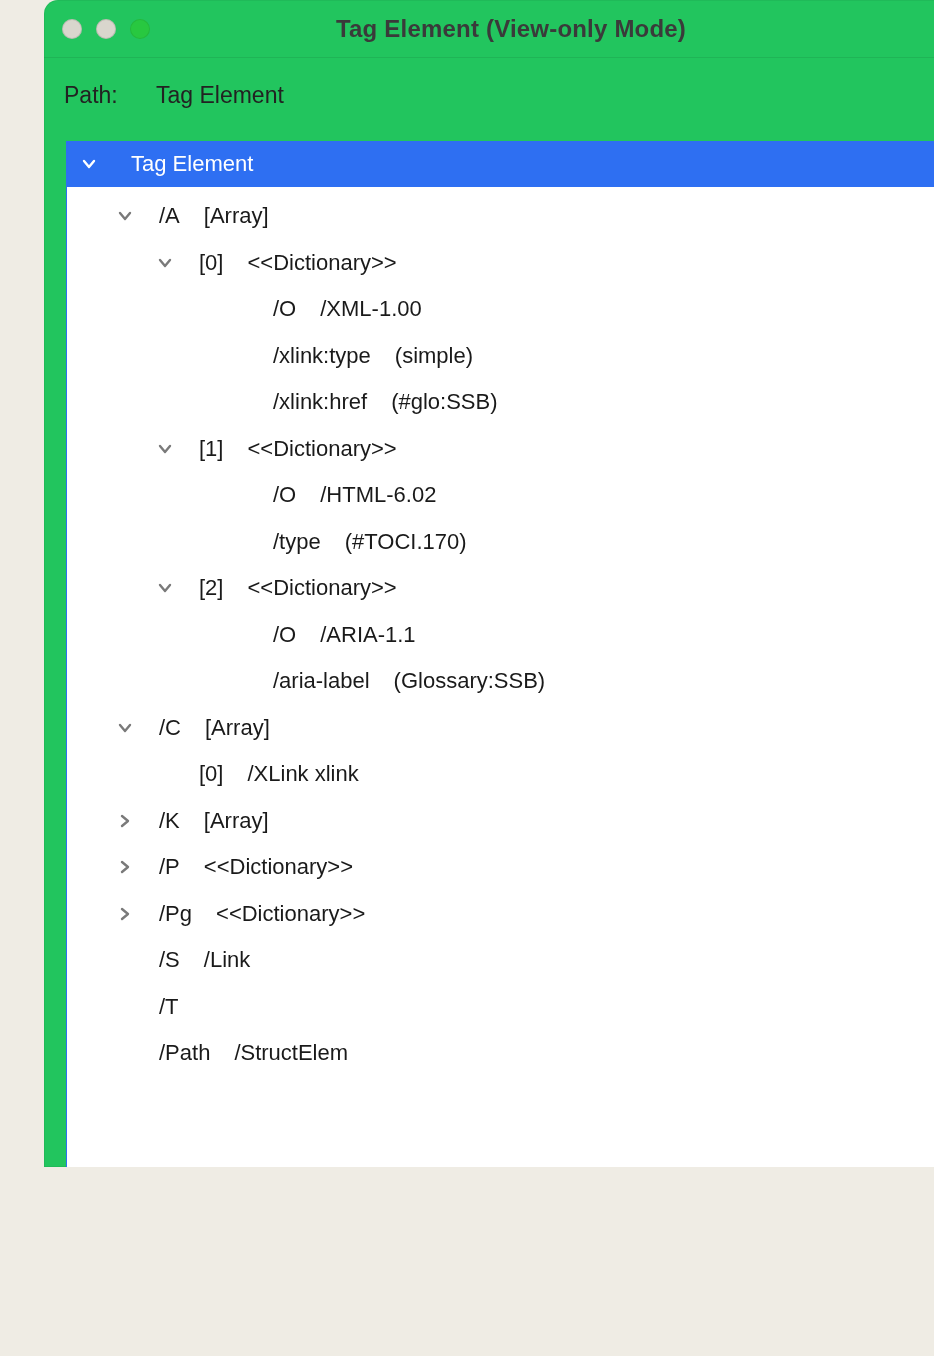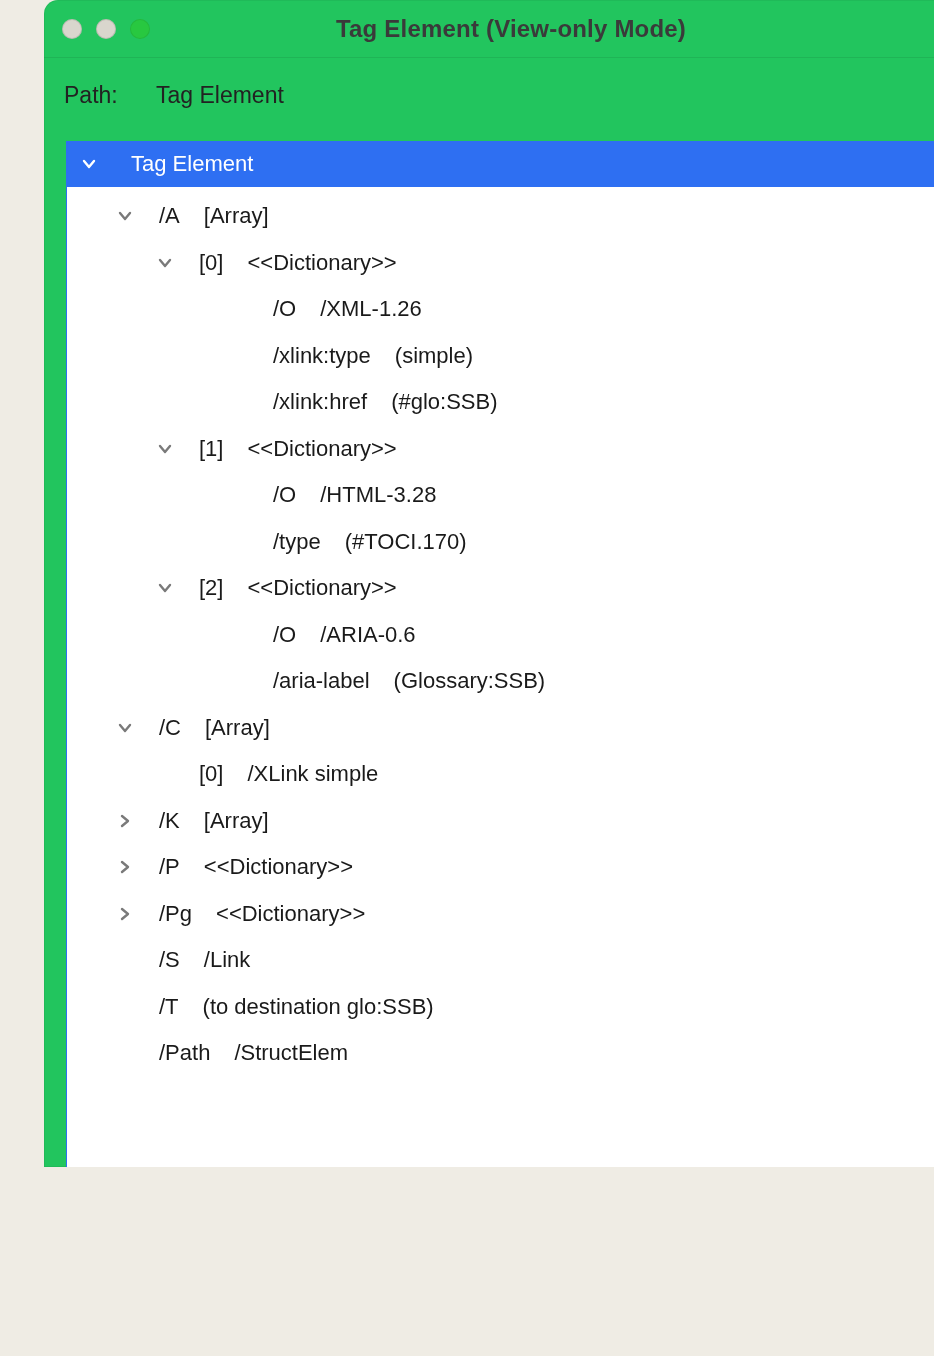--- a/index.html
+++ b/index.html
@@ -159,21 +159,21 @@
             </svg>
           </span>
           <span style="display: inline-block; width: 22px;"></span>
           <span class="key">[0]</span>
           <span class="val">&lt;&lt;Dictionary&gt;&gt;</span>
         </div>
         <div class="row lvl3 nochev">
           <span class="chev"></span>
           <span style="display: inline-block; width: 22px;"></span>
           <span class="key">/O</span>
-          <span class="val">/XML-1.26</span>
+          <span class="val">/XML-1.00</span>
         </div>
         <div class="row lvl3 nochev">
           <span class="chev"></span>
           <span style="display: inline-block; width: 22px;"></span>
           <span class="key">/xlink:type</span>
           <span class="val">(simple)</span>
         </div>
         <div class="row lvl3 nochev">
           <span class="chev"></span>
           <span style="display: inline-block; width: 22px;"></span>
@@ -187,21 +187,21 @@
             </svg>
           </span>
           <span style="display: inline-block; width: 22px;"></span>
           <span class="key">[1]</span>
           <span class="val">&lt;&lt;Dictionary&gt;&gt;</span>
         </div>
         <div class="row lvl3 nochev">
           <span class="chev"></span>
           <span style="display: inline-block; width: 22px;"></span>
           <span class="key">/O</span>
-          <span class="val">/HTML-3.28</span>
+          <span class="val">/HTML-6.02</span>
         </div>
         <div class="row lvl3 nochev">
           <span class="chev"></span>
           <span style="display: inline-block; width: 22px;"></span>
           <span class="key">/type</span>
           <span class="val">(#TOCI.170)</span>
         </div>
         <div class="row lvl2">
           <span class="chev">
             <svg width="16" height="16" viewBox="0 0 16 16">
@@ -209,21 +209,21 @@
             </svg>
           </span>
           <span style="display: inline-block; width: 22px;"></span>
           <span class="key">[2]</span>
           <span class="val">&lt;&lt;Dictionary&gt;&gt;</span>
         </div>
         <div class="row lvl3 nochev">
           <span class="chev"></span>
           <span style="display: inline-block; width: 22px;"></span>
           <span class="key">/O</span>
-          <span class="val">/ARIA-0.6</span>
+          <span class="val">/ARIA-1.1</span>
         </div>
         <div class="row lvl3 nochev">
           <span class="chev"></span>
           <span style="display: inline-block; width: 22px;"></span>
           <span class="key">/aria-label</span>
           <span class="val">(Glossary:SSB)</span>
         </div>
         <div class="row lvl1">
           <span class="chev">
             <svg width="16" height="16" viewBox="0 0 16 16">
@@ -231,21 +231,21 @@
             </svg>
           </span>
           <span style="display: inline-block; width: 22px;"></span>
           <span class="key">/C</span>
           <span class="val">[Array]</span>
         </div>
         <div class="row lvl2 nochev">
           <span class="chev"></span>
           <span style="display: inline-block; width: 22px;"></span>
           <span class="key">[0]</span>
-          <span class="val">/XLink simple</span>
+          <span class="val">/XLink xlink</span>
         </div>
         <div class="row lvl1">
           <span class="chev">
             <svg width="16" height="16" viewBox="0 0 16 16">
               <path d="M5 3l6 5-6 5" fill="none" stroke="#7a7a7a" stroke-width="2.4" stroke-linecap="round" stroke-linejoin="round"></path>
             </svg>
           </span>
           <span style="display: inline-block; width: 22px;"></span>
           <span class="key">/K</span>
           <span class="val">[Array]</span>
@@ -273,21 +273,20 @@
         <div class="row lvl1 nochev">
           <span class="chev"></span>
           <span style="display: inline-block; width: 22px;"></span>
           <span class="key">/S</span>
           <span class="val">/Link</span>
         </div>
         <div class="row lvl1 nochev">
           <span class="chev"></span>
           <span style="display: inline-block; width: 22px;"></span>
           <span class="key">/T</span>
-          <span class="val">(to destination glo:SSB)</span>
         </div>
         <div class="row lvl1 nochev">
           <span class="chev"></span>
           <span style="display: inline-block; width: 22px;"></span>
           <span class="key">/Path</span>
           <span class="val">/StructElem</span>
         </div>
       </div>
   </div>
 

